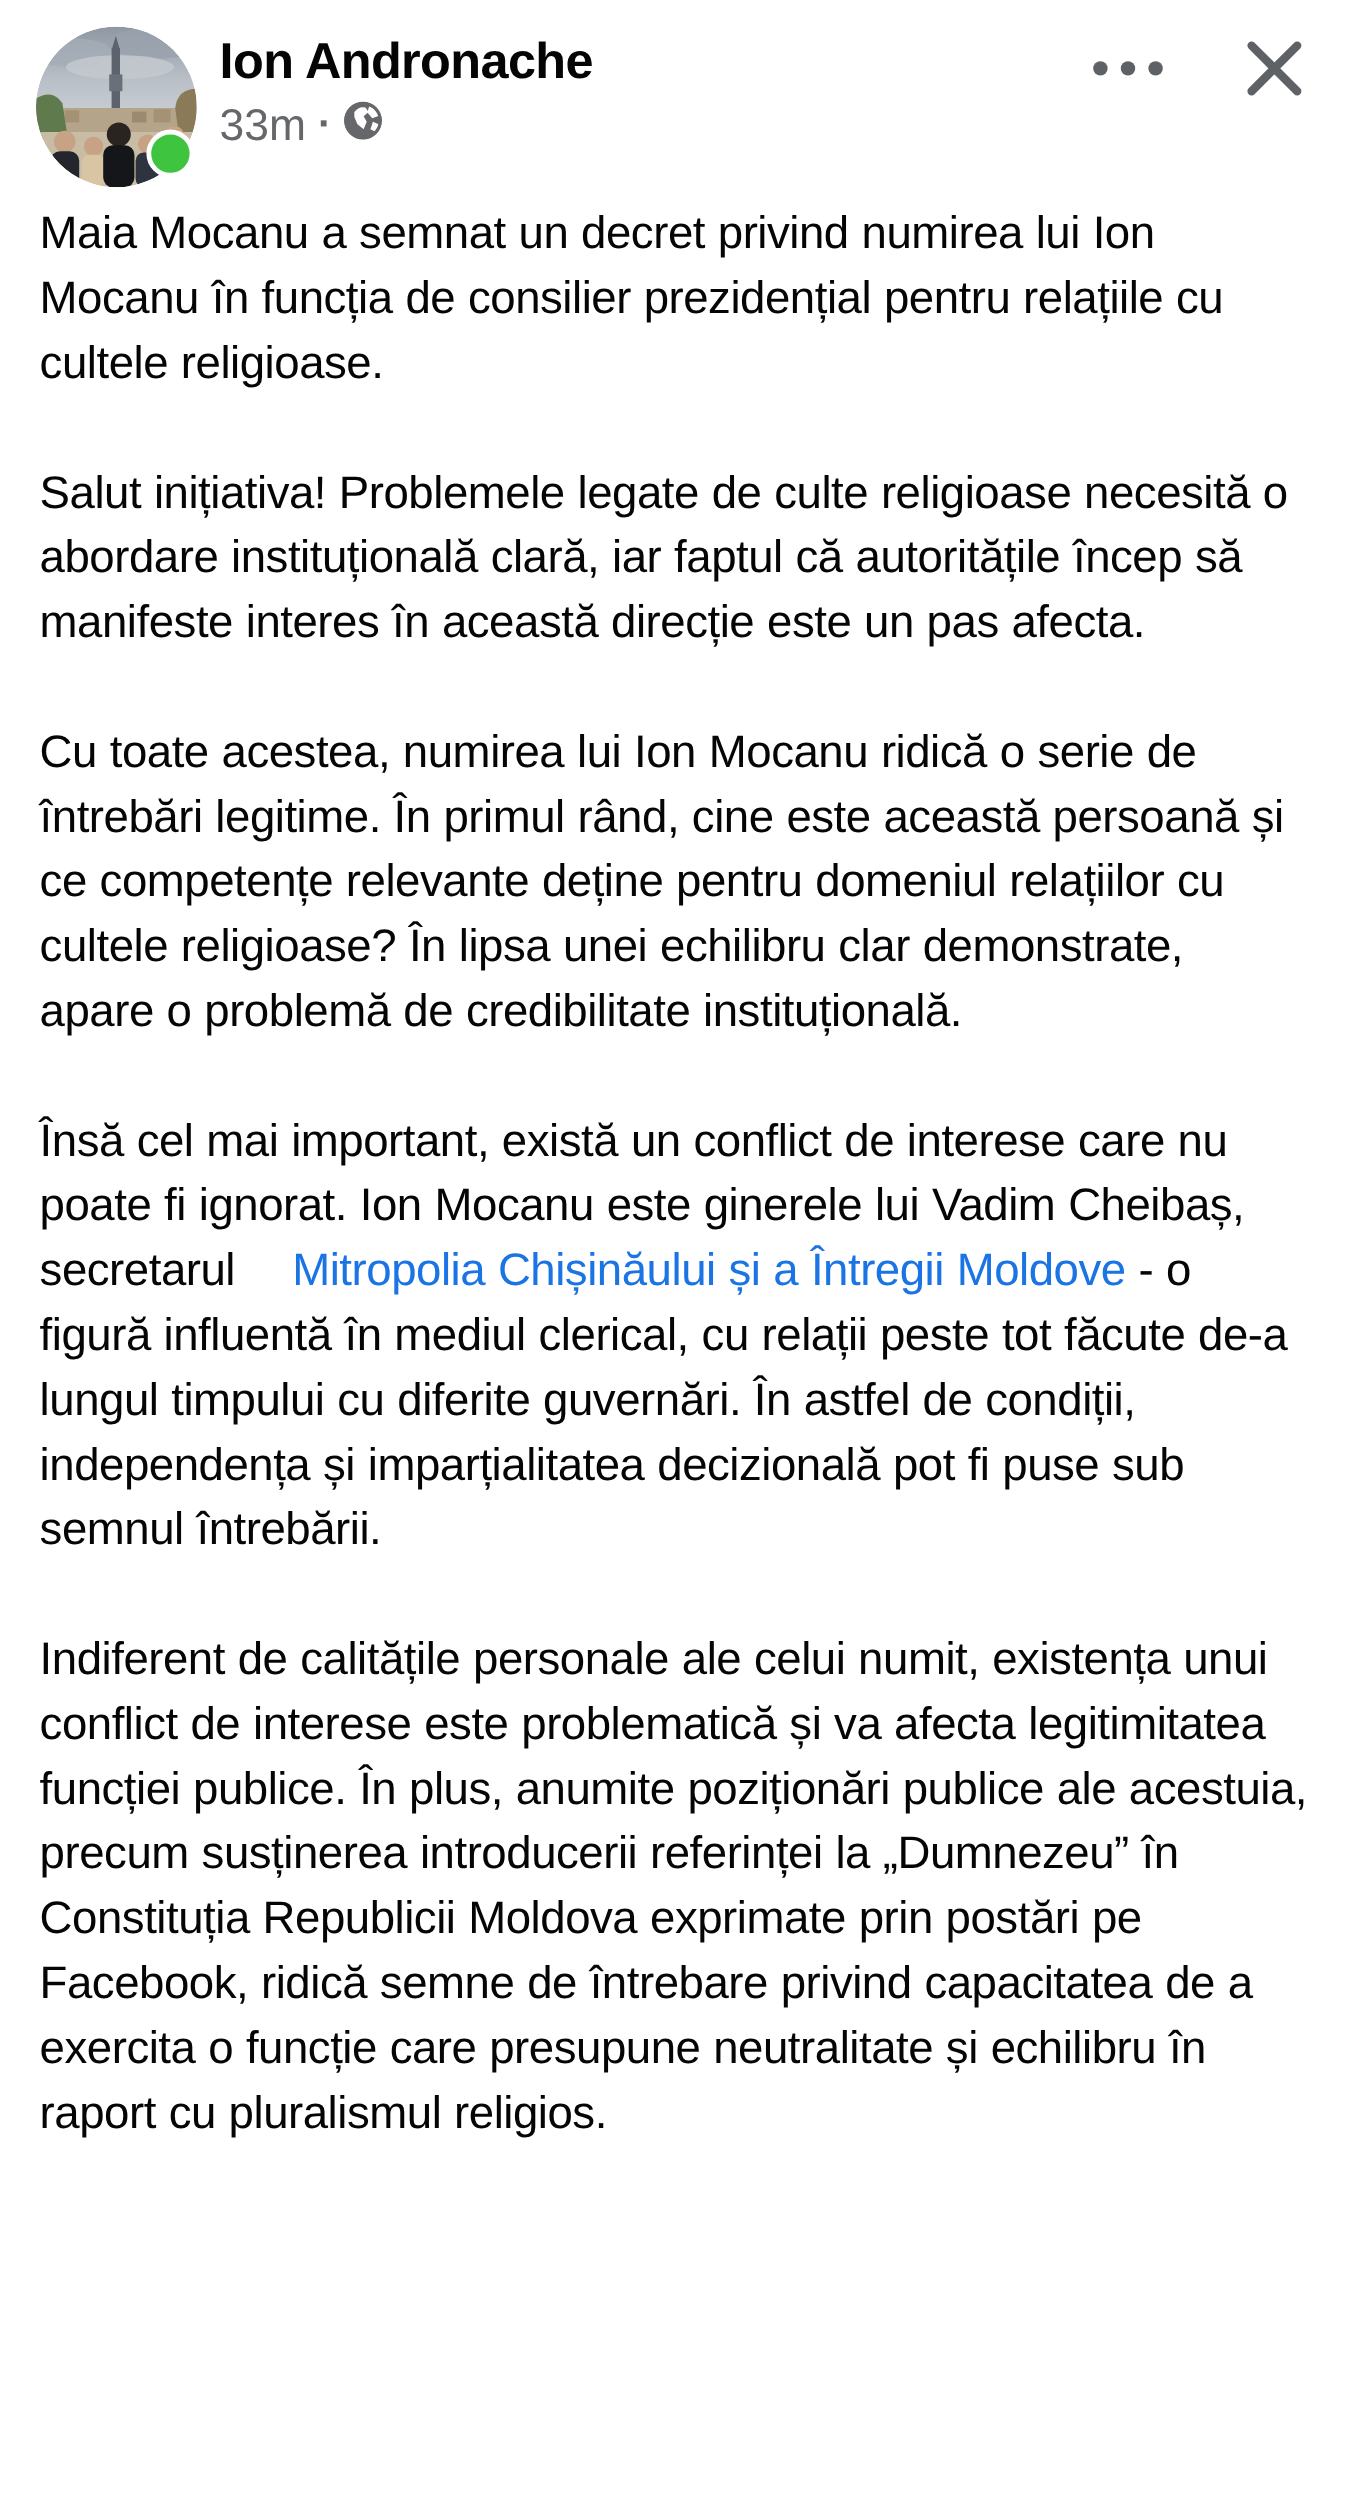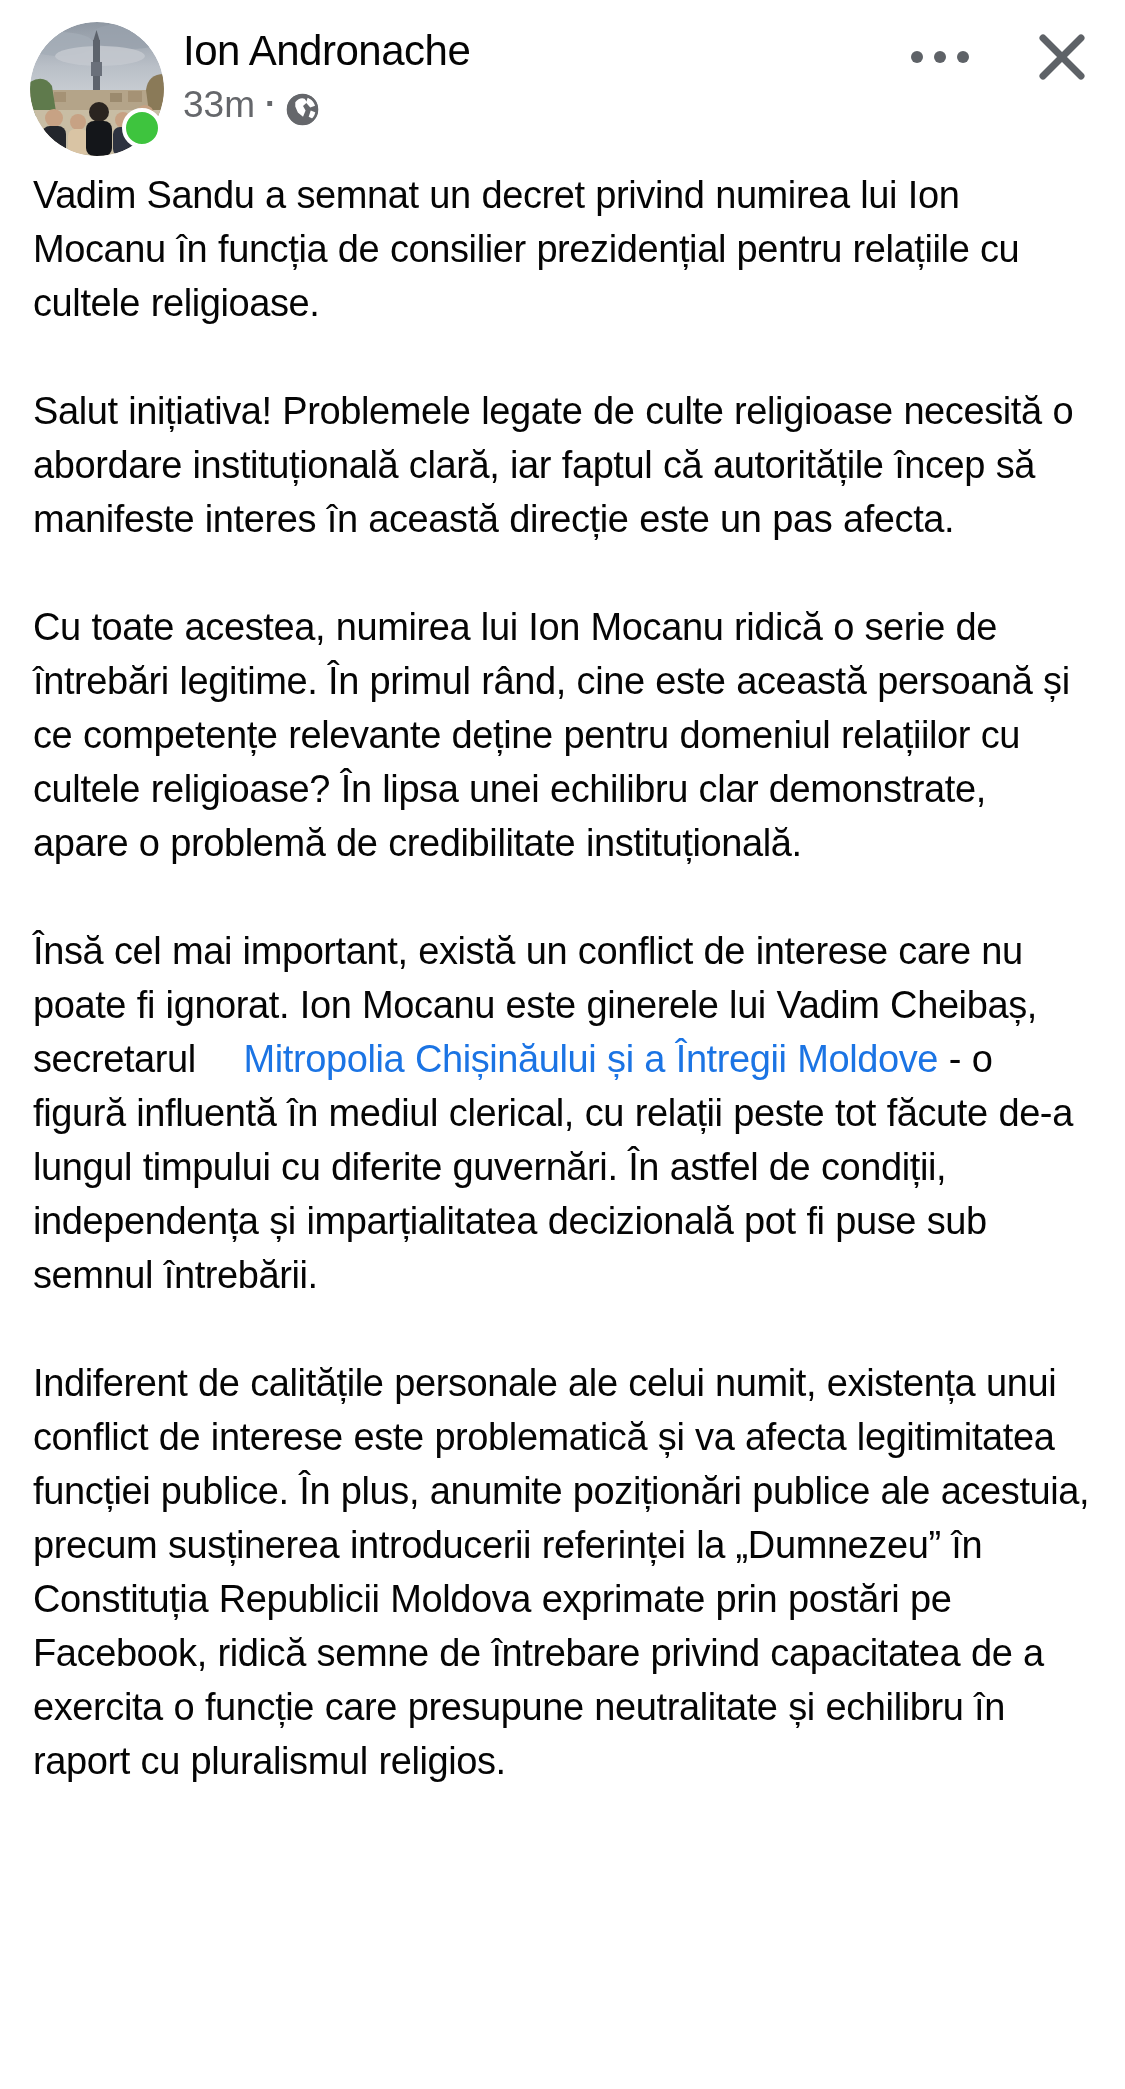--- a/index.html
+++ b/index.html
@@ -14,22 +14,22 @@
 
   
   .post-header { position:relative; padding:22px 28px 0 30px; height:156px; }
   .avatar-wrap { position:absolute; left:30px; top:22px; width:134px; height:134px; }
   .avatar { width:134px; height:134px; border-radius:50%; overflow:hidden; display:block; }
   .active-dot {
     position:absolute; left:92px; top:86px; width:40px; height:40px;
     border-radius:50%; background:#3ec43e; border:4px solid #ffffff;
   }
   .author-block { position:absolute; left:183px; top:26px; }
-  .author-name { font-size:42px; font-weight:normal; letter-spacing:-0.5px; color:#050505; line-height:50px; }
-  .meta-row { margin-top:8px; display:flex; align-items:flex-end; gap:10px; color:#65676b; font-size:37px; line-height:42px; }
+  .author-name { font-size:42px; font-weight:bold; letter-spacing:-0.5px; color:#050505; line-height:50px; }
+  .meta-row { margin-top:8px; display:flex; align-items:flex-start; gap:10px; color:#65676b; font-size:37px; line-height:42px; }
   .meta-sep { font-weight:bold; font-size:34px; position:relative; top:-2px; }
   .globe-icon { width:33px; height:33px; display:block; }
 
   .header-actions { position:absolute; right:28px; top:22px; display:flex; align-items:flex-start; }
   .more-btn { width:90px; height:70px; display:flex; align-items:center; justify-content:center; background:none; border:none; cursor:pointer; margin-right:42px; }
   .close-btn { width:70px; height:70px; display:flex; align-items:center; justify-content:center; background:none; border:none; cursor:pointer; }
 
   
   .post-body { padding:12px 34px 0 33px; }
   .post-body p {
@@ -119,20 +119,20 @@
         <svg width="54" height="54" viewBox="0 0 54 54">
           <line x1="8" y1="8" x2="46" y2="46" stroke="#5e6267" stroke-width="7" stroke-linecap="round"></line>
           <line x1="46" y1="8" x2="8" y2="46" stroke="#5e6267" stroke-width="7" stroke-linecap="round"></line>
         </svg>
       </button>
     </div>
 
   </div>
 
   <div class="post-body">
-    <p>Vadim Sandu a semnat un decret privind numirea lui Ion Mocanu în funcția de consilier prezidențial pentru relațiile cu cultele religioase.</p>
+    <p>Maia Mocanu a semnat un decret privind numirea lui Ion Mocanu în funcția de consilier prezidențial pentru relațiile cu cultele religioase.</p>
     <p>Salut inițiativa! Problemele legate de culte religioase necesită o abordare instituțională clară, iar faptul că autoritățile încep să manifeste interes în această direcție este un pas afecta.</p>
     <p>Cu toate acestea, numirea lui Ion Mocanu ridică o serie de întrebări legitime. În primul rând, cine este această persoană și ce competențe relevante deține pentru domeniul relațiilor cu cultele religioase? În lipsa unei echilibru clar demonstrate, apare o problemă de credibilitate instituțională.</p>
     <p><span>Însă cel mai important, există un conflict de interese care nu poate fi ignorat. Ion Mocanu este ginerele lui Vadim Cheibaș, secretarul </span><a class="post-link">Mitropolia Chișinăului și a Întregii Moldove</a><span> - o figură influentă în mediul clerical, cu relații peste tot făcute de-a lungul timpului cu diferite guvernări. În astfel de condiții, independența și imparțialitatea decizională pot fi puse sub semnul întrebării.</span></p>
     <p>Indiferent de calitățile personale ale celui numit, existența unui conflict de interese este problematică și va afecta legitimitatea funcției publice. În plus, anumite poziționări publice ale acestuia, precum susținerea introducerii referinței la „Dumnezeu” în Constituția Republicii Moldova exprimate prin postări pe Facebook, ridică semne de întrebare privind capacitatea de a exercita o funcție care presupune neutralitate și echilibru în raport cu pluralismul religios.</p>
   </div>
 
 </div>
 
 </body></html>

